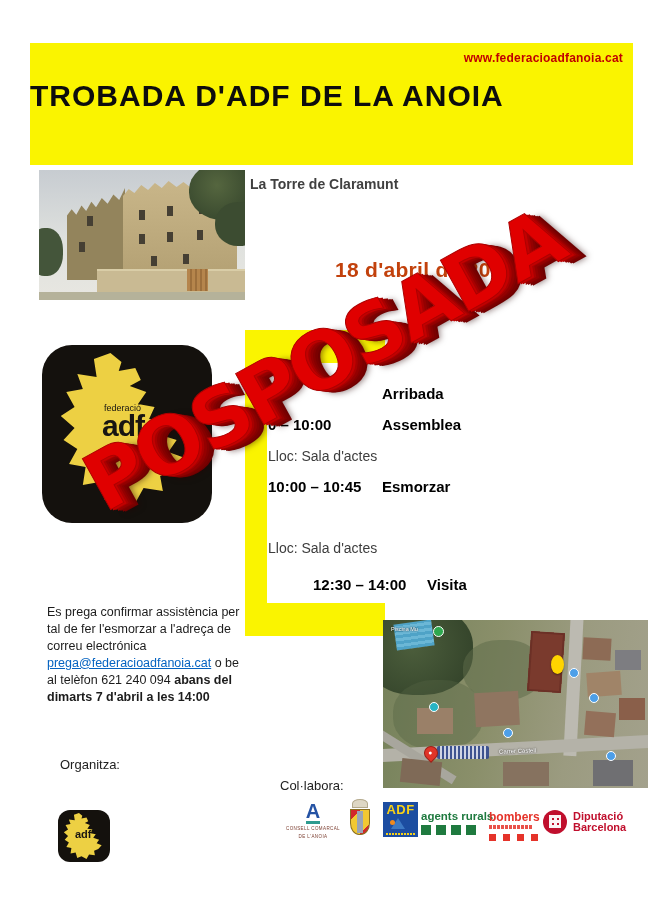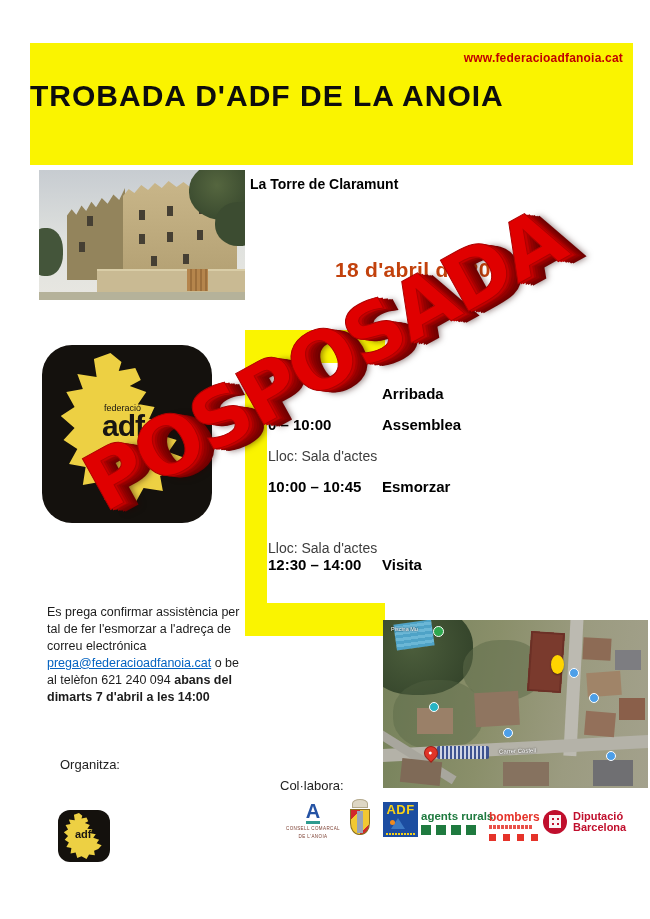--- a/index.html
+++ b/index.html
@@ -21,21 +21,21 @@
   .p-face-left{position:absolute;left:28px;top:18px;width:58px;height:92px;background:#93845c;
     clip-path:polygon(100% 0,100% 100%,0 100%,0 30%,8% 23%,16% 29%,25% 19%,33% 25%,42% 15%,50% 21%,60% 11%,70% 17%,80% 7%,90% 13%,100% 0);}
   .p-win{position:absolute;width:6px;height:10px;background:#453f33;}
   .p-tree{position:absolute;border-radius:48%;}
   .p-wall{position:absolute;left:58px;top:99px;width:148px;height:22px;background:#c9ba93;border-top:2px solid #d9cda7;}
   .p-gate{position:absolute;left:148px;top:99px;width:21px;height:22px;
           background:repeating-linear-gradient(90deg,#b5854c 0 3px,#9c6f3c 3px 5px);}
   .p-bush{position:absolute;left:-10px;top:58px;width:34px;height:48px;background:#44553a;border-radius:45%;}
   .p-ground{position:absolute;left:0;bottom:0;width:100%;height:8px;background:#b5b29a;}
 
-  .loc-label{position:absolute;left:250px;top:176px;font-size:14px;font-weight:bold;color:#000000;z-index:2;}
+  .loc-label{position:absolute;left:250px;top:176px;font-size:14px;font-weight:bold;color:#404040;z-index:2;}
   .date{position:absolute;left:335px;top:258px;font-size:21px;font-weight:bold;color:#c2410c;z-index:2;letter-spacing:.3px;}
 
   
   .yb{position:absolute;background:#faf400;z-index:1;}
   .yb-left{left:245px;top:330px;width:22px;height:306px;}
   .yb-top{left:267px;top:330px;width:118px;height:33px;}
   .yb-bottom{left:267px;top:603px;width:118px;height:33px;}
 
   
   .logo-big{position:absolute;left:42px;top:345px;width:170px;height:178px;background:#14110d;border-radius:30px;z-index:2;}
@@ -180,21 +180,21 @@
     <span class="time"></span><span class="act">Arribada</span>
   </div>
   <div class="srow" style="top:416px;">
     <span class="time">0 – 10:00</span><span class="act">Assemblea</span>
   </div>
   <div class="snote" style="top:448px;">Lloc: Sala d'actes</div>
   <div class="srow" style="top:478px;">
     <span class="time">10:00 – 10:45</span><span class="act">Esmorzar</span>
   </div>
   <div class="snote" style="top:540px;">Lloc: Sala d'actes</div>
-  <div class="srow" style="top:556px;">
+  <div class="srow" style="top:576px;padding-left:45px;">
     <span class="time">12:30 – 14:00</span><span class="act">Visita</span>
   </div>
 
   <p class="contact"><span>Es prega confirmar assistència per tal de fer l'esmorzar a l'adreça de correu electrónica </span><a href="#">prega@federacioadfanoia.cat</a><span> o be al telèfon 621 240 094 </span><span class="b">abans del dimarts 7 d'abril a les 14:00</span></p>
 
   <div class="map">
     <div class="m-veg" style="left:-20px;top:-15px;width:110px;height:90px;background:radial-gradient(circle at 45% 45%,#4c5e3c,#36462c 75%);"></div>
     <div class="m-veg" style="left:10px;top:60px;width:90px;height:70px;background:#55654466;"></div>
     <div class="m-veg" style="left:80px;top:20px;width:80px;height:60px;background:#5d6b4a88;"></div>
     <div class="m-pool"></div>

